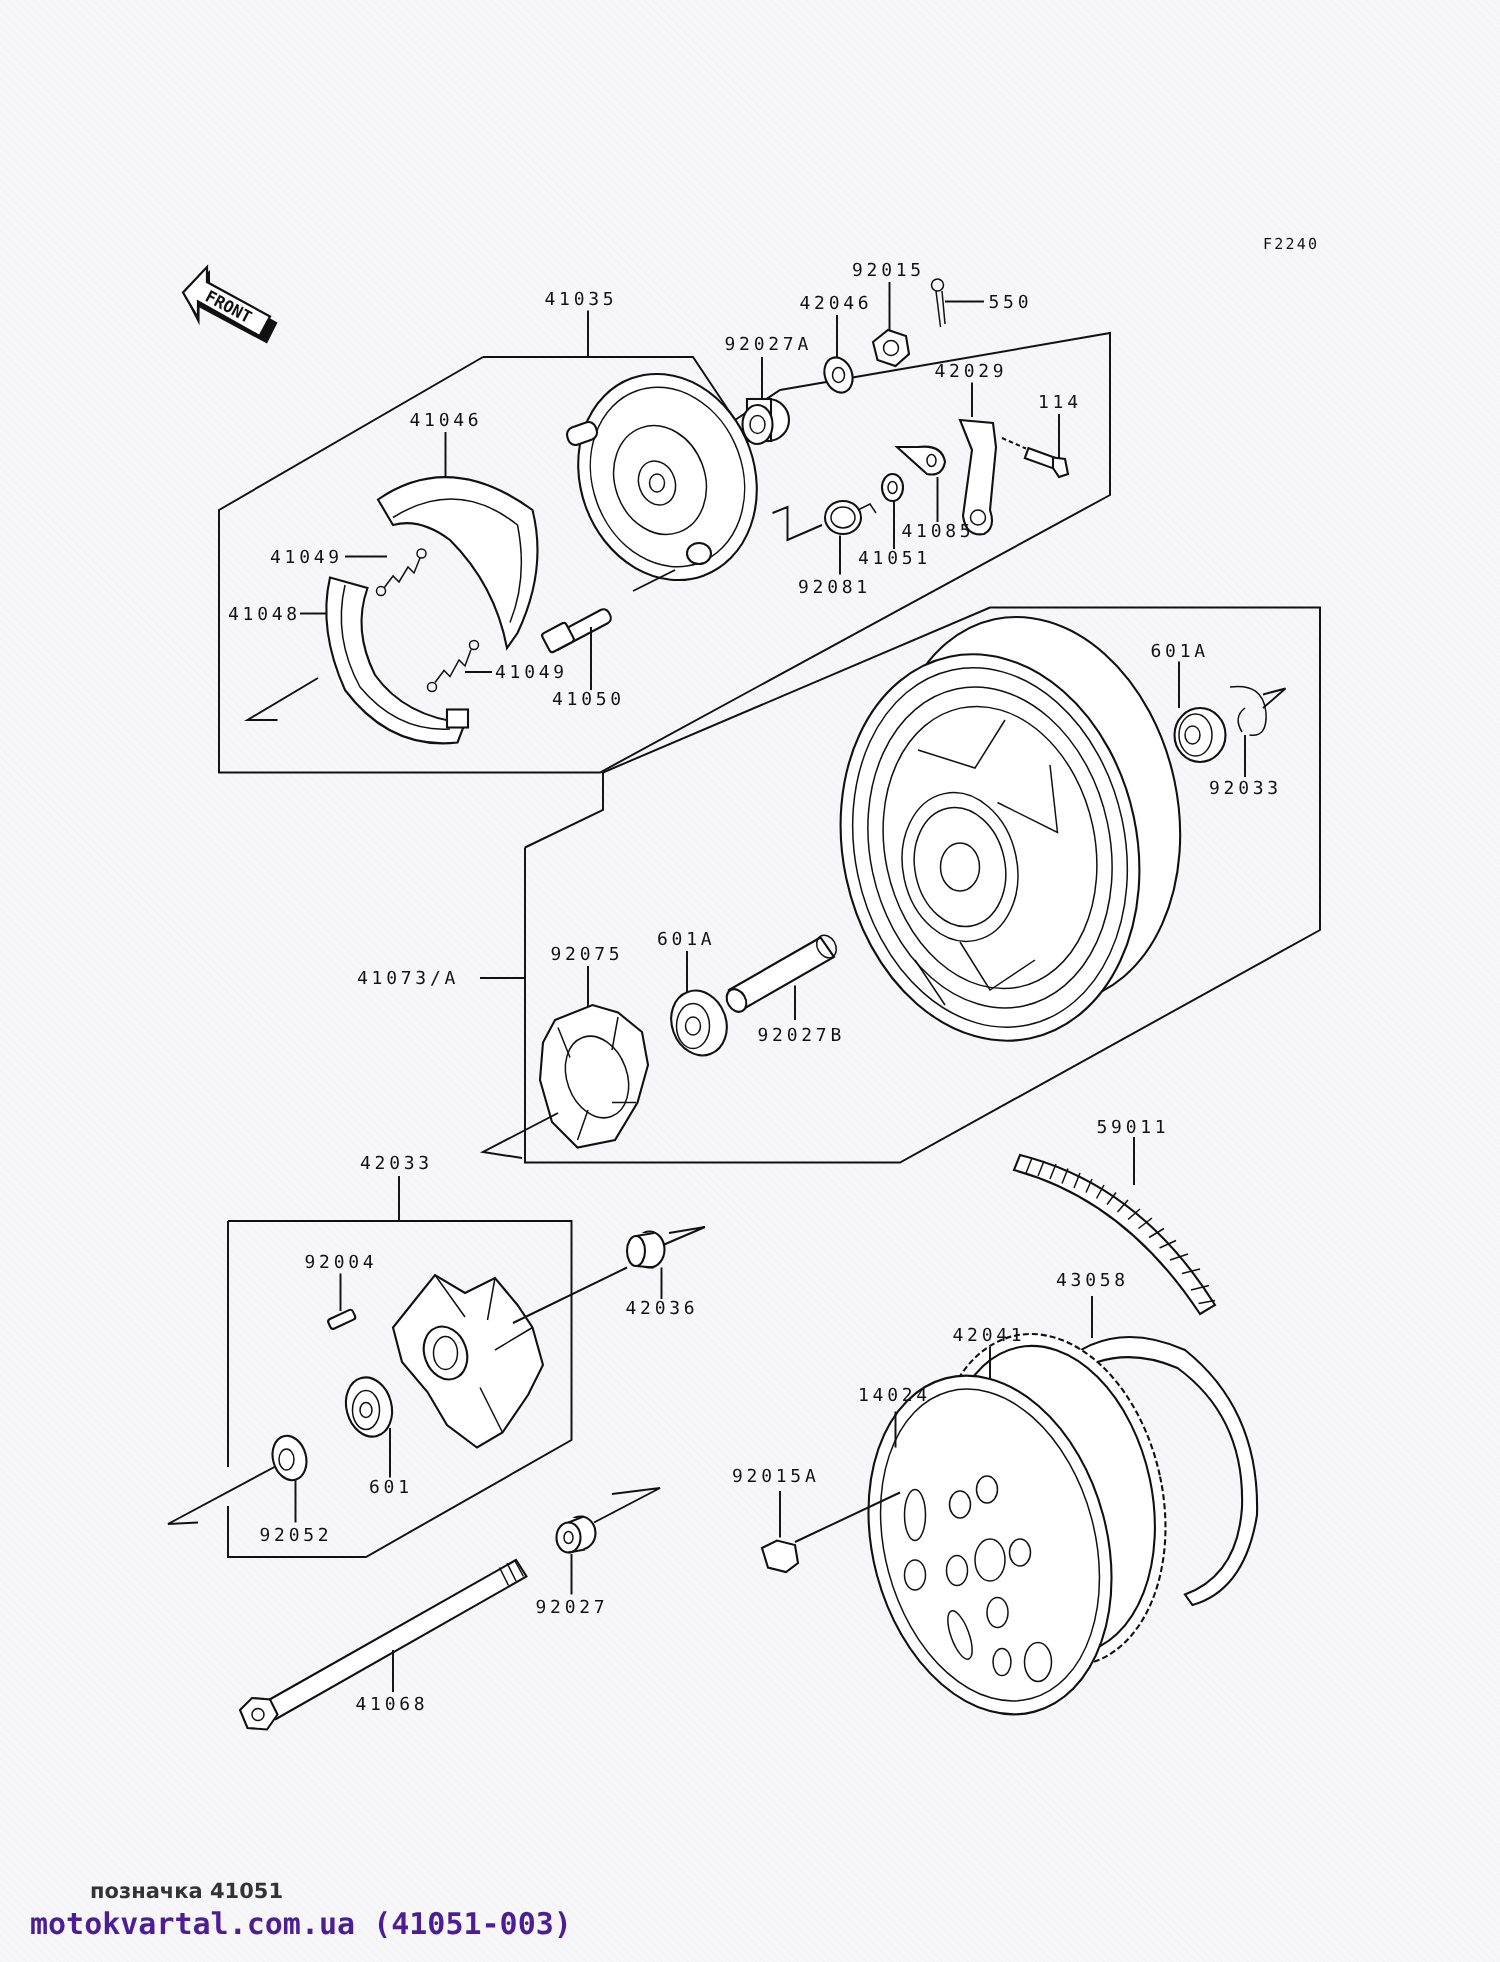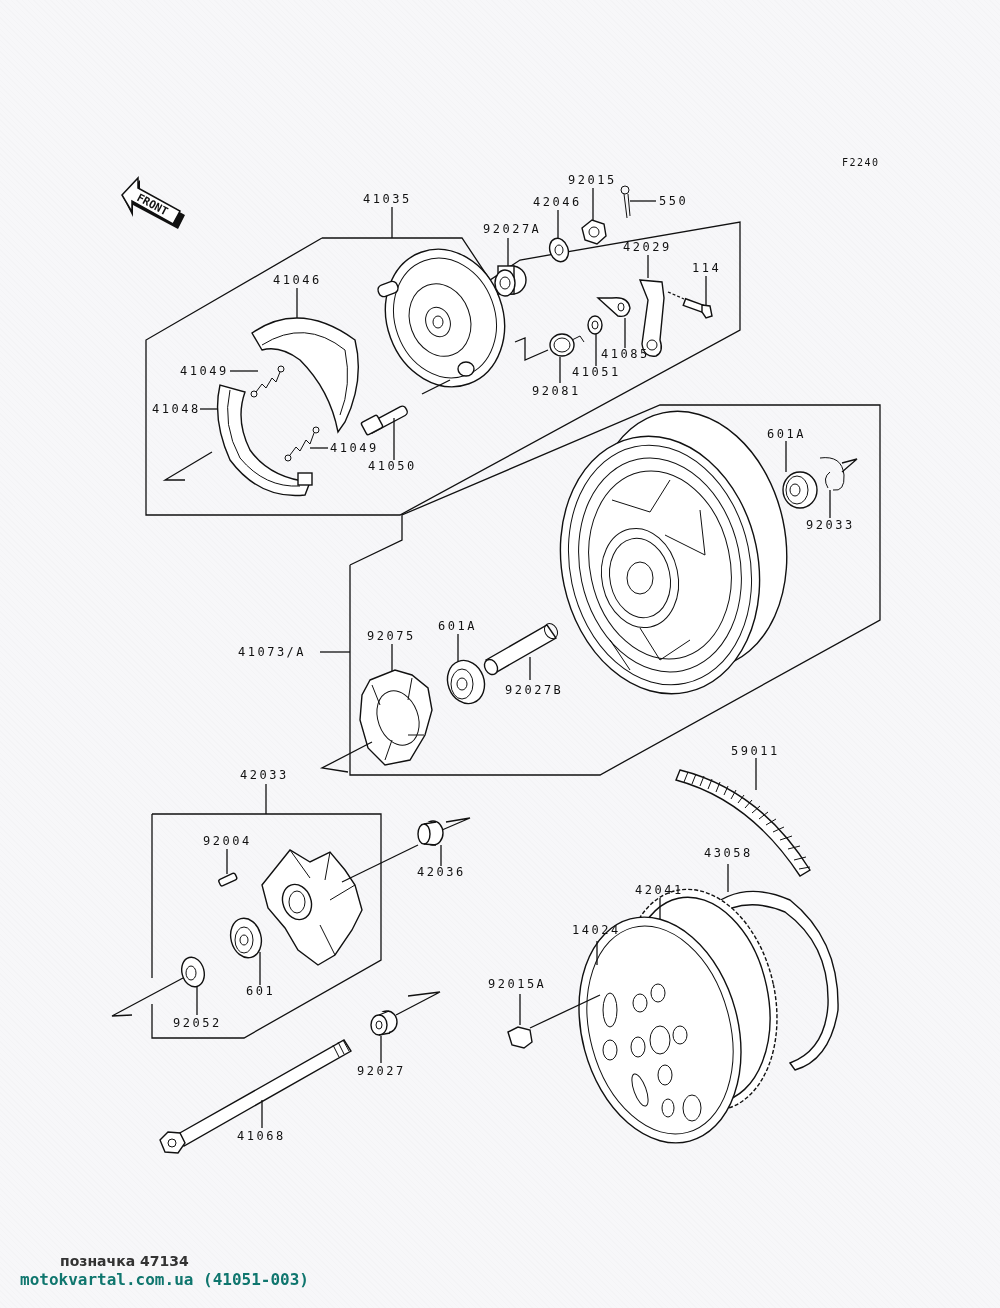--- a/index.html
+++ b/index.html
@@ -6,21 +6,21 @@
   body { width:1000px; height:1308px; background:#f7f7f9; position:relative; overflow:hidden;
          font-family:"DejaVu Sans Mono", monospace; }
   .bg { position:absolute; inset:0;
         background-image: repeating-linear-gradient(45deg, rgba(0,0,0,0.012) 0 1px, transparent 1px 4px); }
   svg.diagram { position:absolute; left:0; top:0; }
   .lbl { font-family:"DejaVu Sans Mono", monospace; font-size:12px; fill:#111; letter-spacing:2.5px; }
   .code { font-size:10px; letter-spacing:1.5px; }
   .footer1 { position:absolute; left:60px; top:1253px; font-family:"DejaVu Sans", sans-serif;
              font-weight:bold; font-size:14px; color:#333; }
   .footer2 { position:absolute; left:20px; top:1270px; font-family:"DejaVu Sans Mono", monospace;
-             font-weight:bold; font-size:16px; color:#0f766e; }
+             font-weight:bold; font-size:20px; color:#4c1d95; }
   .ln { stroke:#111; stroke-width:1.3; fill:none; }
   .pt { stroke:#111; stroke-width:1.4; fill:#fff; }
   .pt2 { stroke:#111; stroke-width:1; fill:none; }
 </style>
 </head>
 <body>
 
 <div class="bg"></div>
 
 <svg class="diagram" width="1000" height="1308" viewBox="0 0 1000 1308">
@@ -313,14 +313,14 @@
   <text class="lbl" x="572" y="934">14024</text>
 
   <g>
     <polygon class="pt" points="508,1032 518,1027 530,1030 532,1042 524,1048 512,1045"></polygon>
   </g>
   <line class="ln" x1="530" y1="1028" x2="600" y2="995"></line>
   <line class="ln" x1="520" y1="994" x2="520" y2="1025"></line>
   <text class="lbl" x="488" y="988">92015A</text>
 </svg>
 
-<div class="footer1">позначка 47134</div>
+<div class="footer1">позначка 41051</div>
 <div class="footer2">motokvartal.com.ua (41051-003)</div>
 
 </body></html>

